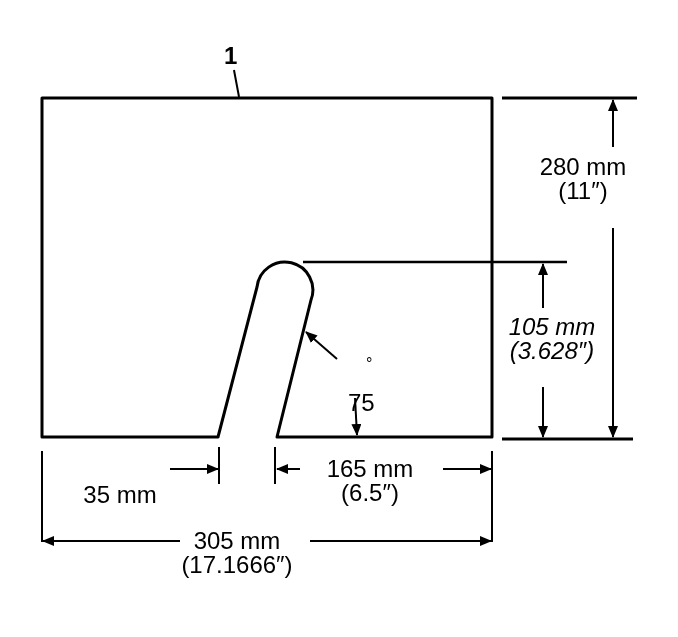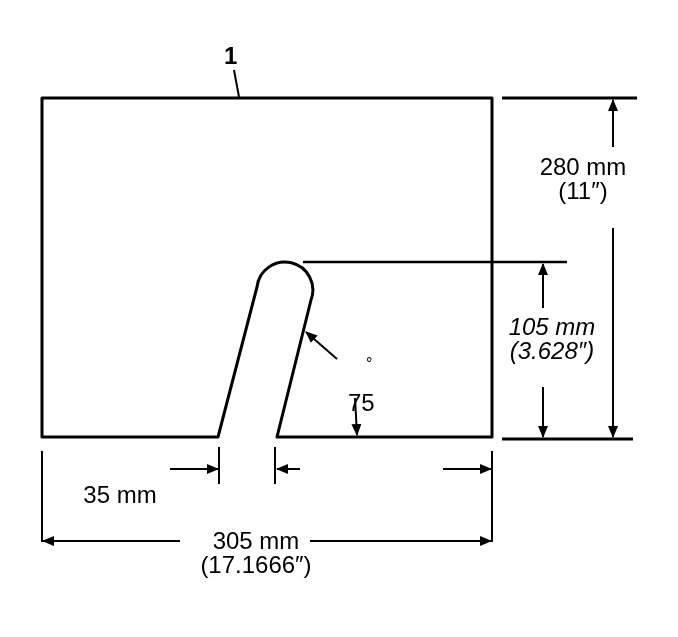--- a/index.html
+++ b/index.html
@@ -68,18 +68,22 @@
     <div>(3.628″)</div>
   </div>
 
   <div class="lbl" style="left:348px; top:367px;margin-top:24px;">75</div>
   <div class="deg" style="left:366px; top:355px;">°</div>
 
   <div class="lbl" style="left:70px; top:457px; width:100px;margin-top:26px;">
     <div>35 mm</div>
   </div>
 
+  <div class="lbl" style="left:300px; top:457px; width:140px;">
+    <div>165 mm</div>
+    <div>(6.5″)</div>
+  </div>
 
-  <div class="lbl" style="left:188px; top:529px; width:136px;">
+  <div class="lbl" style="left:169px; top:529px; width:136px;">
     <div>305 mm</div>
     <div>(17.1666″)</div>
   </div>
 </div>
 
 </body></html>

